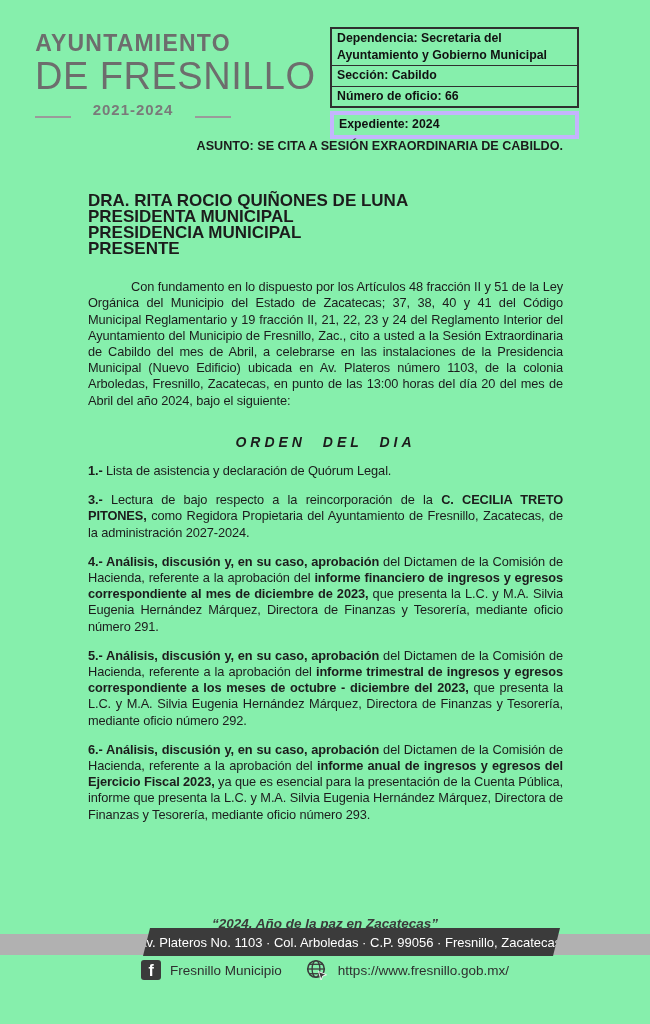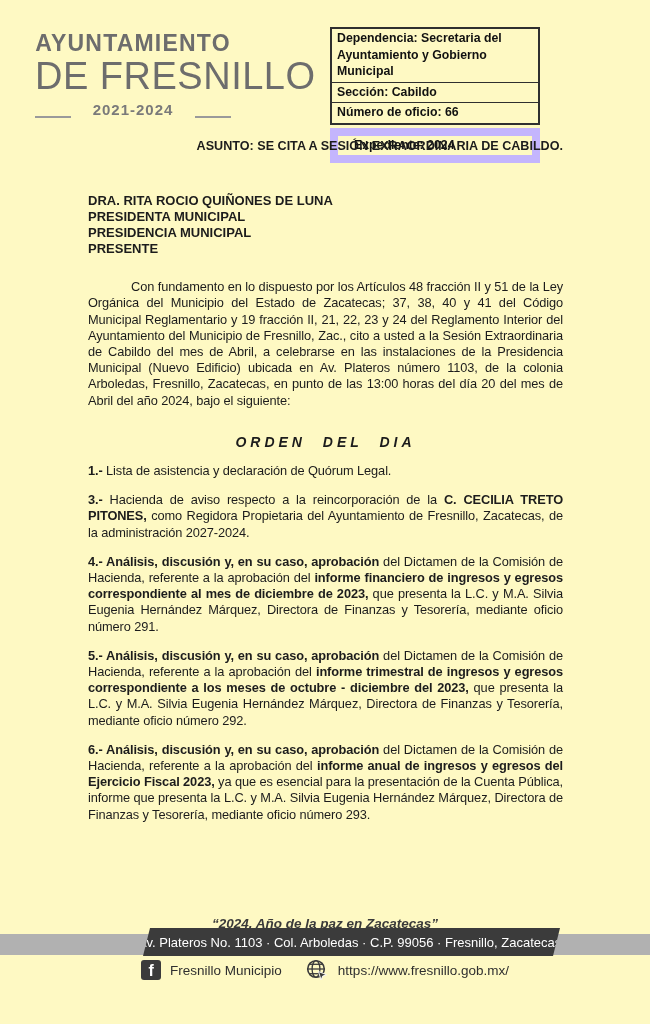--- a/index.html
+++ b/index.html
@@ -1,21 +1,21 @@
 <!DOCTYPE html>
 <html><head>
 <meta charset="utf-8">
 <style>
   * { margin: 0; padding: 0; box-sizing: border-box; }
   html, body { background: #ffffff; }
   .page {
     position: relative;
     width: 650px;
     height: 1024px;
-    background: #fef9c3;
+    background: #86efac;
     font-family: "Liberation Sans", sans-serif;
     color: #1c1c1c;
     overflow: hidden;
     margin: 0 auto;
   }
 
   
   .logo {
     position: absolute;
     left: 35px;
@@ -50,54 +50,54 @@
     font-weight: 700;
     letter-spacing: 1px;
     white-space: nowrap;
   }
 
   
   .info-box {
     position: absolute;
     left: 330px;
     top: 27px;
-    width: 210px;
+    width: 249px;
     font-size: 12.3px;
     font-weight: 700;
     color: #111;
     line-height: 16.5px;
   }
   .info-box-main { border: 2px solid #2f2f2f; }
   .info-row { padding: 1px 5px 2px 5px; }
   .info-row + .info-row { border-top: 1.5px solid #2f2f2f; }
   .info-box-last {
-    border: 8px solid #c4b5fd;
+    border: 4px solid #c4b5fd;
     margin-top: 3px;
-    padding: 1px 5px 2px 16px;
+    padding: 1px 5px 2px 5px;
   }
 
   
   .content {
     position: absolute;
     left: 88px;
     top: 138px;
     width: 475px;
     font-size: 12.8px;
     line-height: 16.2px;
   }
   .asunto {
     text-align: right;
     font-weight: 700;
     font-size: 12.6px;
     white-space: nowrap;
   }
   .addressee {
     margin-top: 39px;
     font-weight: 700;
-    font-size: 13px;
+    font-size: 17px;
     line-height: 16px;
   }
   .intro {
     margin-top: 22px;
     text-align: justify;
     text-indent: 43px;
     letter-spacing: -0.1px;
   }
   .orden-title {
     margin-top: 25px;
@@ -205,21 +205,21 @@
       <div>PRESIDENTA MUNICIPAL</div>
       <div>PRESIDENCIA MUNICIPAL</div>
       <div>PRESENTE</div>
     </div>
 
     <div class="intro">Con fundamento en lo dispuesto por los Artículos 48 fracción II y 51 de la Ley Orgánica del Municipio del Estado de Zacatecas; 37, 38, 40 y 41 del Código Municipal Reglamentario y 19 fracción II, 21, 22, 23 y 24 del Reglamento Interior del Ayuntamiento del Municipio de Fresnillo, Zac., cito a usted a la Sesión Extraordinaria de Cabildo del mes de Abril, a celebrarse en las instalaciones de la Presidencia Municipal (Nuevo Edificio) ubicada en Av. Plateros número 1103, de la colonia Arboledas, Fresnillo, Zacatecas, en punto de las 13:00 horas del día 20 del mes de Abril del año 2024, bajo el siguiente:</div>
 
     <div class="orden-title">ORDEN DEL DIA</div>
 
     <div class="agenda-item"><span class="b">1.-</span><span> Lista de asistencia y declaración de Quórum Legal.</span></div>
-    <div class="agenda-item"><span class="b">3.-</span><span> Hacienda de aviso respecto a la reincorporación de la </span><span class="b">C. CECILIA TRETO PITONES,</span><span> como Regidora Propietaria del Ayuntamiento de Fresnillo, Zacatecas, de la administración 2027-2024.</span></div>
+    <div class="agenda-item"><span class="b">3.-</span><span> Lectura de bajo respecto a la reincorporación de la </span><span class="b">C. CECILIA TRETO PITONES,</span><span> como Regidora Propietaria del Ayuntamiento de Fresnillo, Zacatecas, de la administración 2027-2024.</span></div>
     <div class="agenda-item"><span class="b">4.- Análisis, discusión y, en su caso, aprobación</span><span> del Dictamen de la Comisión de Hacienda, referente a la aprobación del </span><span class="b">informe financiero de ingresos y egresos correspondiente al mes de diciembre de 2023,</span><span> que presenta la L.C. y M.A. Silvia Eugenia Hernández Márquez, Directora de Finanzas y Tesorería, mediante oficio número 291.</span></div>
     <div class="agenda-item"><span class="b">5.- Análisis, discusión y, en su caso, aprobación</span><span> del Dictamen de la Comisión de Hacienda, referente a la aprobación del </span><span class="b">informe trimestral de ingresos y egresos correspondiente a los meses de octubre - diciembre del 2023,</span><span> que presenta la L.C. y M.A. Silvia Eugenia Hernández Márquez, Directora de Finanzas y Tesorería, mediante oficio número 292.</span></div>
     <div class="agenda-item"><span class="b">6.- Análisis, discusión y, en su caso, aprobación</span><span> del Dictamen de la Comisión de Hacienda, referente a la aprobación del </span><span class="b">informe anual de ingresos y egresos del Ejercicio Fiscal 2023,</span><span> ya que es esencial para la presentación de la Cuenta Pública, informe que presenta la L.C. y M.A. Silvia Eugenia Hernández Márquez, Directora de Finanzas y Tesorería, mediante oficio número 293.</span></div>
   </div>
 
   <div class="motto">“2024. Año de la paz en Zacatecas”</div>
   <div class="band-gray"></div>
   <div class="band-dark">Av. Plateros No. 1103 · Col. Arboledas · C.P. 99056 · Fresnillo, Zacatecas.</div>
 
   <div class="social">

